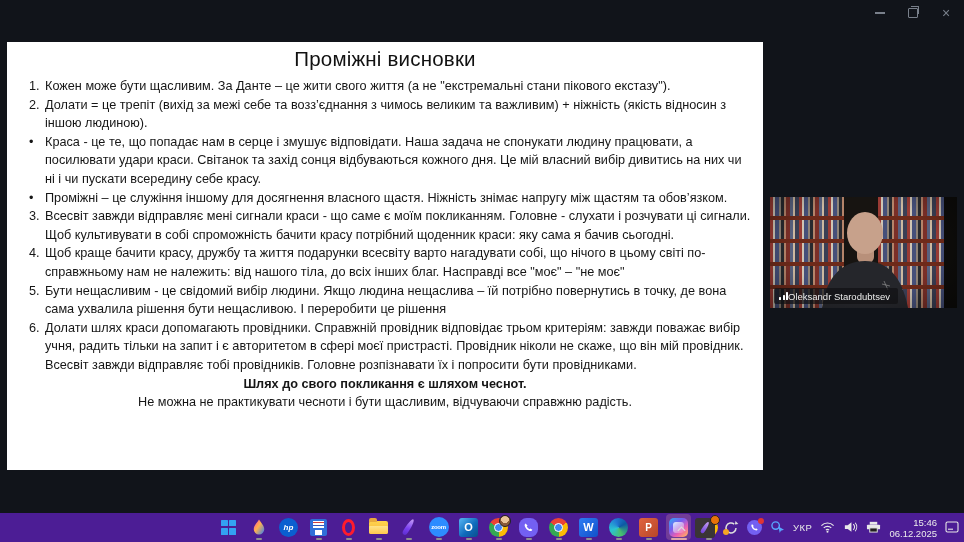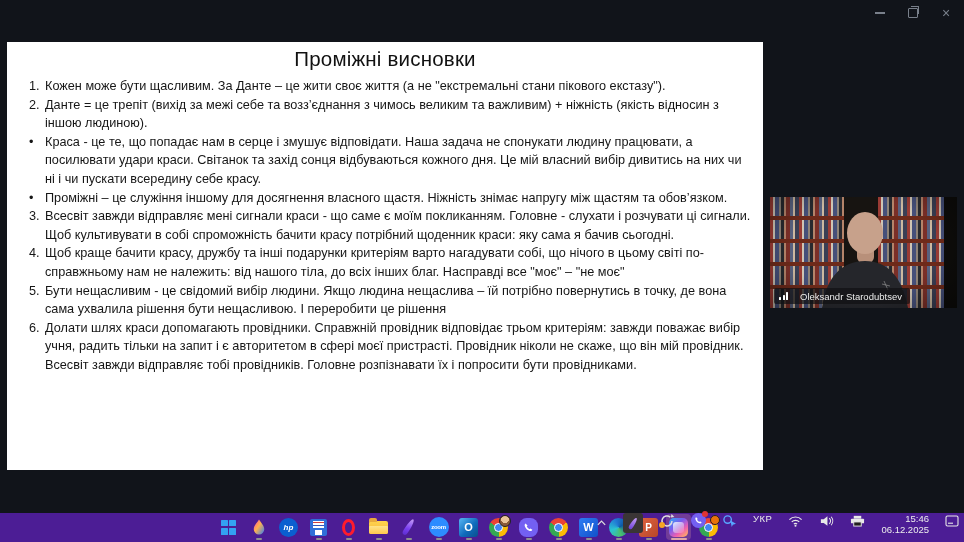--- a/index.html
+++ b/index.html
@@ -33,21 +33,21 @@
       repeating-linear-gradient(180deg, rgba(0,0,0,0) 0 19px, #6e2a1a 19px 23px),
       repeating-linear-gradient(90deg,#9a3b34 0 3px,#cfc5b4 3px 5px,#46507a 5px 9px,#8f8377 9px 11px,
         #27292e 11px 14px,#b4846a 14px 16px,#7b2f28 16px 20px,#58617f 20px 23px,#cdb9a0 23px 25px,#3a3f55 25px 29px)}
   .books.left{left:0;width:74px}
   .books.right{left:108px;width:66px}
   .chair{position:absolute;right:0;top:0;bottom:0;width:13px;background:#0d0c0a}
   .person{position:absolute;left:0;top:0}
   .webcam::after{content:"";position:absolute;inset:0;
     background:radial-gradient(ellipse at 50% 45%, rgba(0,0,0,0) 55%, rgba(0,0,0,.38))}
   .namelabel{position:absolute;left:4px;bottom:4px;background:rgba(16,16,20,.72);color:#ececec;
-    font-size:9.5px;padding:2.5px 8px 2.5px 5px;border-radius:2px;display:flex;align-items:center;gap:12px;z-index:3}
+    font-size:9.5px;padding:2.5px 8px 2.5px 5px;border-radius:2px;display:flex;align-items:center;gap:0;z-index:3}
   .bars{display:flex;align-items:flex-end;gap:1.5px;height:8px}
   .bars i{width:2px;background:#fff;display:block;border-radius:.5px}
   .bars i:nth-child(1){height:3px}.bars i:nth-child(2){height:5.5px}.bars i:nth-child(3){height:8px}
 
   
   .taskbar{position:absolute;left:0;top:513px;width:964px;height:29px;background:#4c1d95}
   .apps{position:absolute;left:216px;top:1px;display:flex;gap:5px;height:27px}
   .app{width:25px;height:26px;display:flex;align-items:center;justify-content:center;position:relative;border-radius:4px}
   .app .dot{position:absolute;bottom:0;left:50%;margin-left:-3px;width:6px;height:2.5px;border-radius:2px;background:#8f8f8f}
   .app.active{background:rgba(224,160,160,.25)}
@@ -86,21 +86,21 @@
   .ic-edge{width:19px;height:19px;border-radius:50%;display:block;
     background:conic-gradient(from 160deg,#49c06e,#2bc3d2 90deg,#2178d4 180deg,#0c59a4 260deg,#49c06e 360deg)}
   .ic-ppt{width:19px;height:19px;border-radius:3px;background:linear-gradient(135deg,#e0633f,#b7472a);
     color:#fff;font:700 10px/19px "Liberation Sans",sans-serif;text-align:center;display:block}
   .ic-copilot{width:19px;height:19px;border-radius:5px;position:relative;display:block;
     background:linear-gradient(140deg,#37a3f5 5%,#7a5cf0 38%,#ef5fb0 68%,#ffb45e 95%)}
   .ic-copilot::after{content:"";position:absolute;inset:4px;border-radius:3px;
     background:linear-gradient(140deg,rgba(255,255,255,.85),rgba(255,255,255,.1))}
 
   
-  .tray{position:absolute;right:5px;top:0;height:29px;display:flex;gap:16px;color:#e8e8e8}
+  .tray{position:absolute;right:5px;top:0;height:29px;display:flex;align-items:center;gap:8px;color:#e8e8e8}
   .tray .box{width:20px;height:20px;background:#3a3535;border-radius:3px;display:flex;align-items:center;justify-content:center}
   .tray .feather-s{width:4px;height:13px;background:linear-gradient(165deg,#c9a2f5,#6a3bd8);
     border-radius:60% 60% 60% 60%/75% 75% 25% 25%;transform:rotate(33deg);display:block}
   .tray .lang{font-size:9.5px;letter-spacing:.5px}
   .mini-viber{width:15px;height:15px;border-radius:50%;background:#7360f2;position:relative;
     display:flex;align-items:center;justify-content:center}
   .mini-viber i{position:absolute;right:-2px;top:-2px;width:6px;height:6px;border-radius:50%;background:#e03434}
   .sync{position:relative;width:16px;height:16px;display:block}
   .sync b{position:absolute;left:0;bottom:1px;width:6px;height:6px;border-radius:50%;background:#f5a623}
   .clock{text-align:right;font-size:9.5px;line-height:11px;color:#ececec}
@@ -118,51 +118,55 @@
   <span class="wbtn">
       <span>×</span>
     </span>
 </div>
 
 <div class="slide">
   <div class="slide-title">Проміжні висновки</div>
   <div class="slide-body">
       <div class="li">
         <span class="mk">1.</span>
-        <span class="tx"><span>Кожен може бути </span><b>щасливим.</b><span> За Данте – це жити </span><b>своє життя</b><span> (а не "екстремальні стани пікового екстазу").</span></span>
+        <span class="tx"><span>Кожен може бути </span><b>щасливим.</b><span> За Данте – це жити </span><b>свого життя</b><span> (а не "екстремальні стани пікового екстазу").</span></span>
       </div>
       <div class="li">
         <span class="mk">2.</span>
-        <span class="tx"><span>Данте = це </span><b>трепіт</b><span> (вихід за межі себе та возз’єднання з чимось великим та важливим) + </span><b>ніжність</b><span> (якість відносин з іншою людиною).</span></span>
+        <span class="tx"><span>Долати = це </span><b>трепіт</b><span> (вихід за межі себе та возз’єднання з чимось великим та важливим) + </span><b>ніжність</b><span> (якість відносин з іншою людиною).</span></span>
       </div>
       <div class="li">
         <span class="mk">•</span>
         <span class="tx"><span>Краса - це те, що попадає нам в серце і змушує відповідати. Наша задача не спонукати людину працювати, а </span><b>посилювати удари краси</b><span>. Світанок та захід сонця </span><b>відбуваються</b><span> кожного дня. Це мій власний вибір дивитись на них чи ні і чи пускати всередину себе красу.</span></span>
       </div>
       <div class="li">
         <span class="mk">•</span>
         <span class="tx"><span>Проміжні – це </span><b>служіння іншому для досягнення власного щастя</b><span>. Ніжність знімає напругу між щастям та обов’язком.</span></span>
       </div>
       <div class="li">
         <span class="mk">3.</span>
         <span class="tx"><b>Всесвіт завжди відправляє мені сигнали краси</b><span> - що саме є моїм покликанням. Головне - слухати і розчувати ці сигнали. Щоб культивувати в собі спроможність бачити красу потрібний </span><b>щоденник краси</b><span>: яку сама я бачив сьогодні.</span></span>
       </div>
       <div class="li">
         <span class="mk">4.</span>
-        <span class="tx"><span>Щоб краще бачити красу, дружбу та </span><b>інші подарунки критеріям</b><span> варто нагадувати собі, що </span><b>нічого в цьому світі по-справжньому нам не належить</b><span>: від нашого тіла, до всіх інших благ. Насправді </span><b>все "моє" – "не моє"</b></span>
+        <span class="tx"><span>Щоб краще бачити красу, дружбу та </span><b>життя подарунки всесвіту</b><span> варто нагадувати собі, що </span><b>нічого в цьому світі по-справжньому нам не належить</b><span>: від нашого тіла, до всіх інших благ. Насправді </span><b>все "моє" – "не моє"</b></span>
       </div>
       <div class="li">
         <span class="mk">5.</span>
         <span class="tx"><b>Бути нещасливим - це свідомий вибір</b><span> людини. Якщо людина нещаслива – їй потрібно повернутись в точку, де вона сама ухвалила рішення бути нещасливою. І переробити це рішення</span></span>
       </div>
       <div class="li">
         <span class="mk">6.</span>
         <span class="tx"><span>Долати шлях краси допомагають </span><b>провідники</b><span>. Справжній провідник відповідає трьом критеріям: завжди </span><b>поважає вибір учня, радить тільки на запит</b><span> і є </span><b>авторитетом в сфері моєї пристрасті</b><span>. Провідник ніколи не скаже, що він мій провідник. </span><b>Всесвіт завжди відправляє тобі провідників</b><span>. Головне розпізнавати їх і попросити бути провідниками.</span></span>
       </div>
     </div>
+  <div class="slide-foot">
+    <div class="f1">Шлях до свого покликання є шляхом чеснот.</div>
+    <div class="f2">Не можна не практикувати чесноти і бути щасливим, відчуваючи справжню радість.</div>
+  </div>
 </div>
 
 <div class="webcam">
   <div class="books left"></div>
   <div class="books right"></div>
   <div class="chair"></div>
   <svg class="person" width="187" height="111" viewBox="0 0 187 111">
     <rect x="87" y="48" width="17" height="18" rx="6" fill="#b8907a"></rect>
     <ellipse cx="95" cy="36" rx="18" ry="21" fill="#c7a18b"></ellipse>
     <path d="M52 111 C56 80 72 64 95 64 C118 64 132 80 138 111 Z" fill="#25262b"></path>

